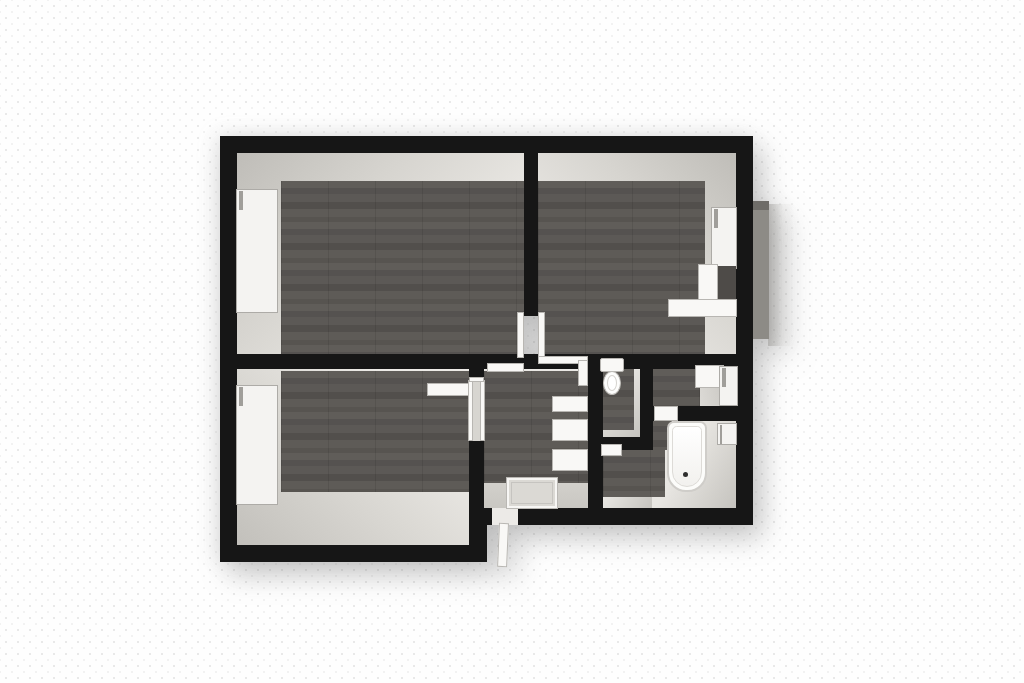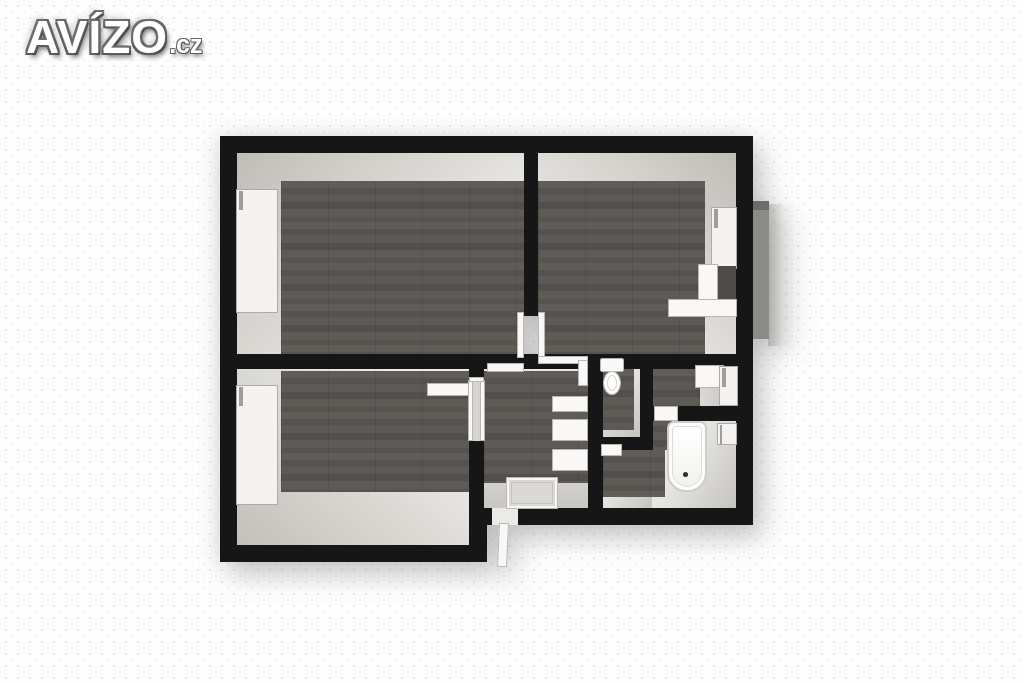--- a/index.html
+++ b/index.html
@@ -59,21 +59,20 @@
   .bowl i{inset:3px;border:1px solid #d5d3cf;border-radius:50%;background:#fff;}
   .balp{background:linear-gradient(180deg,#6e6c68 0 9px,#8d8b86 9px);border-left:1px solid #55534f;}
   .bals{background:linear-gradient(90deg,rgba(150,148,144,.5),rgba(200,198,194,.18) 55%,rgba(255,255,255,0));}
   .dark{background:#4e4b48;}
 </style>
 </head>
 <body>
 
 <div class="stage">
 
-  <div class="logo"><span class="brand">AVÍZO</span><span class="tld">.cz</span></div>
 
   <div class="plan">
 
     <i class="bals" style="left:768px;top:204px;width:26px;height:142px"></i>
     <i class="balp" style="left:750px;top:201px;width:19px;height:138px"></i>
 
     <i class="fTL" style="left:237px;top:153px;width:287px;height:201px"></i>
     <i class="fTR" style="left:538px;top:153px;width:198px;height:201px"></i>
     <i class="fBL" style="left:237px;top:369px;width:232px;height:176px"></i>
     <i class="fH" style="left:484px;top:369px;width:104px;height:139px"></i>

